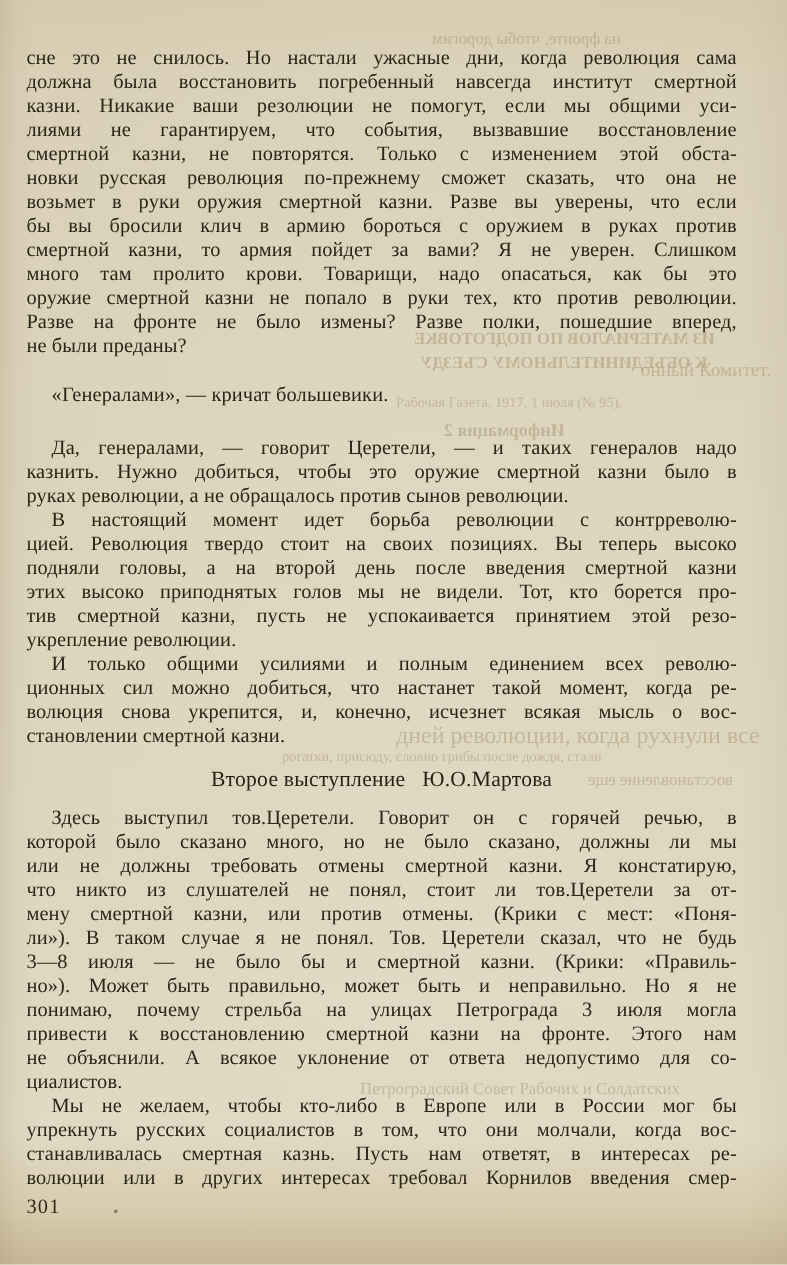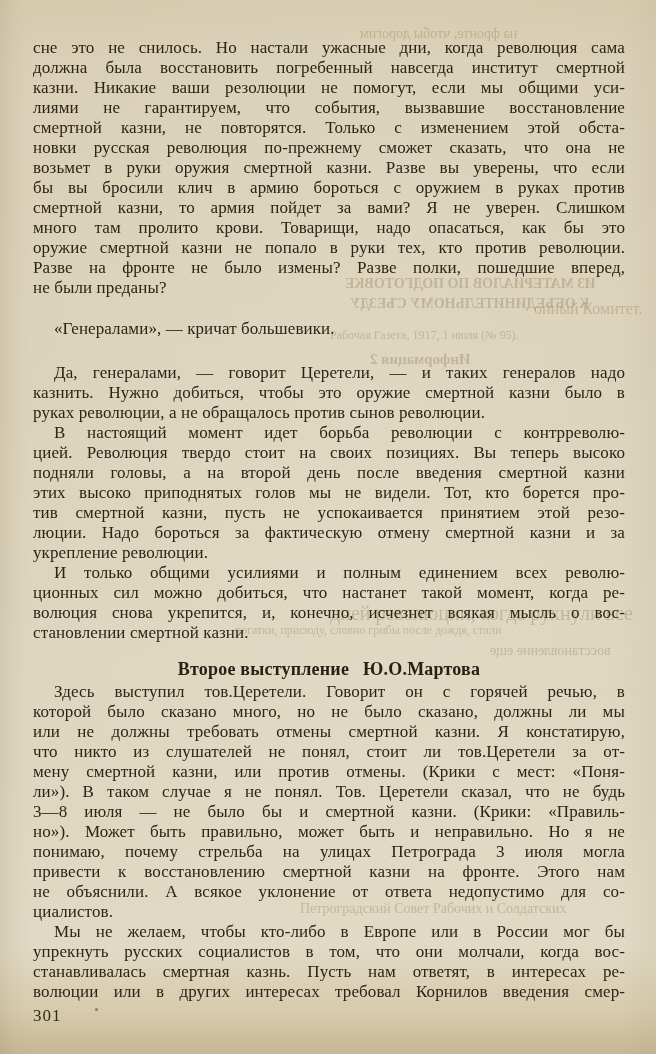--- a/index.html
+++ b/index.html
@@ -12,35 +12,35 @@
     background:
       radial-gradient(ellipse at 55% 40%, rgba(255,255,255,0.10), rgba(0,0,0,0) 70%),
       linear-gradient(180deg,#d5cbae 0%,#d9d0b7 6%,#dcd4bb 45%,#e0d9c3 90%,#d6cbac 96%,#c6b795 100%);
   }
   
   .scan-page::before{
     content:"";position:absolute;inset:0;pointer-events:none;
     background:linear-gradient(90deg, rgba(120,100,70,0.12) 0,rgba(120,100,70,0.04) 14px, rgba(0,0,0,0) 30px, rgba(0,0,0,0) 620px, rgba(120,100,70,0.06) 100%);
   }
   .text-block{
-    position:absolute;top:38px;left:33px;width:592px;
+    position:absolute;top:38px;left:22px;width:592px;
     font-size:17px;line-height:20px;color:#2c2417;
     letter-spacing:0.1px;
   }
   .line{
     text-align:justify;text-align-last:justify;
     white-space:normal;overflow:hidden;height:20px;
   }
   .line.end{text-align-last:left;}
   .p-indent .line:first-child{text-indent:21px;}
   .gap-lg{margin-top:21px;}
   .gap-sm{margin-top:24px;}
   .section-heading{
-    margin-top:16px;margin-bottom:0;height:23px;
-    text-align:center;font-weight:bold;font-size:18px;color:#271f13;
+    margin-top:16px;margin-bottom:10px;height:23px;
+    text-align:center;font-weight:normal;font-size:18px;color:#271f13;
     letter-spacing:0.2px;
   }
   .section-heading .h-part2{margin-left:14px;}
   .page-footer{
     margin-top:4px;text-align:left;font-size:17px;color:#332a1c;
     letter-spacing:1px;
   }
   .ghost-layer{position:absolute;inset:0;pointer-events:none;}
   .ghost{
     position:absolute;color:#9d8763;opacity:0.42;white-space:nowrap;
@@ -95,21 +95,20 @@
         <div class="line">казнить. Нужно добиться, чтобы это оружие смертной казни было в</div>
         <div class="line end">руках революции, а не обращалось против сынов революции.</div>
       </div>
 
     <div class="para p-indent">
         <div class="line">В настоящий момент идет борьба революции с контрреволю-</div>
         <div class="line">цией. Революция твердо стоит на своих позициях. Вы теперь высоко</div>
         <div class="line">подняли головы, а на второй день после введения смертной казни</div>
         <div class="line">этих высоко приподнятых голов мы не видели. Тот, кто борется про-</div>
         <div class="line">тив смертной казни, пусть не успокаивается принятием этой резо-</div>
-        <div class="line">люции. Надо бороться за фактическую отмену смертной казни и за</div>
         <div class="line end">укрепление революции.</div>
       </div>
 
     <div class="para p-indent">
         <div class="line">И только общими усилиями и полным единением всех револю-</div>
         <div class="line">ционных сил можно добиться, что настанет такой момент, когда ре-</div>
         <div class="line">волюция снова укрепится, и, конечно, исчезнет всякая мысль о вос-</div>
         <div class="line end">становлении смертной казни.</div>
       </div>
 

